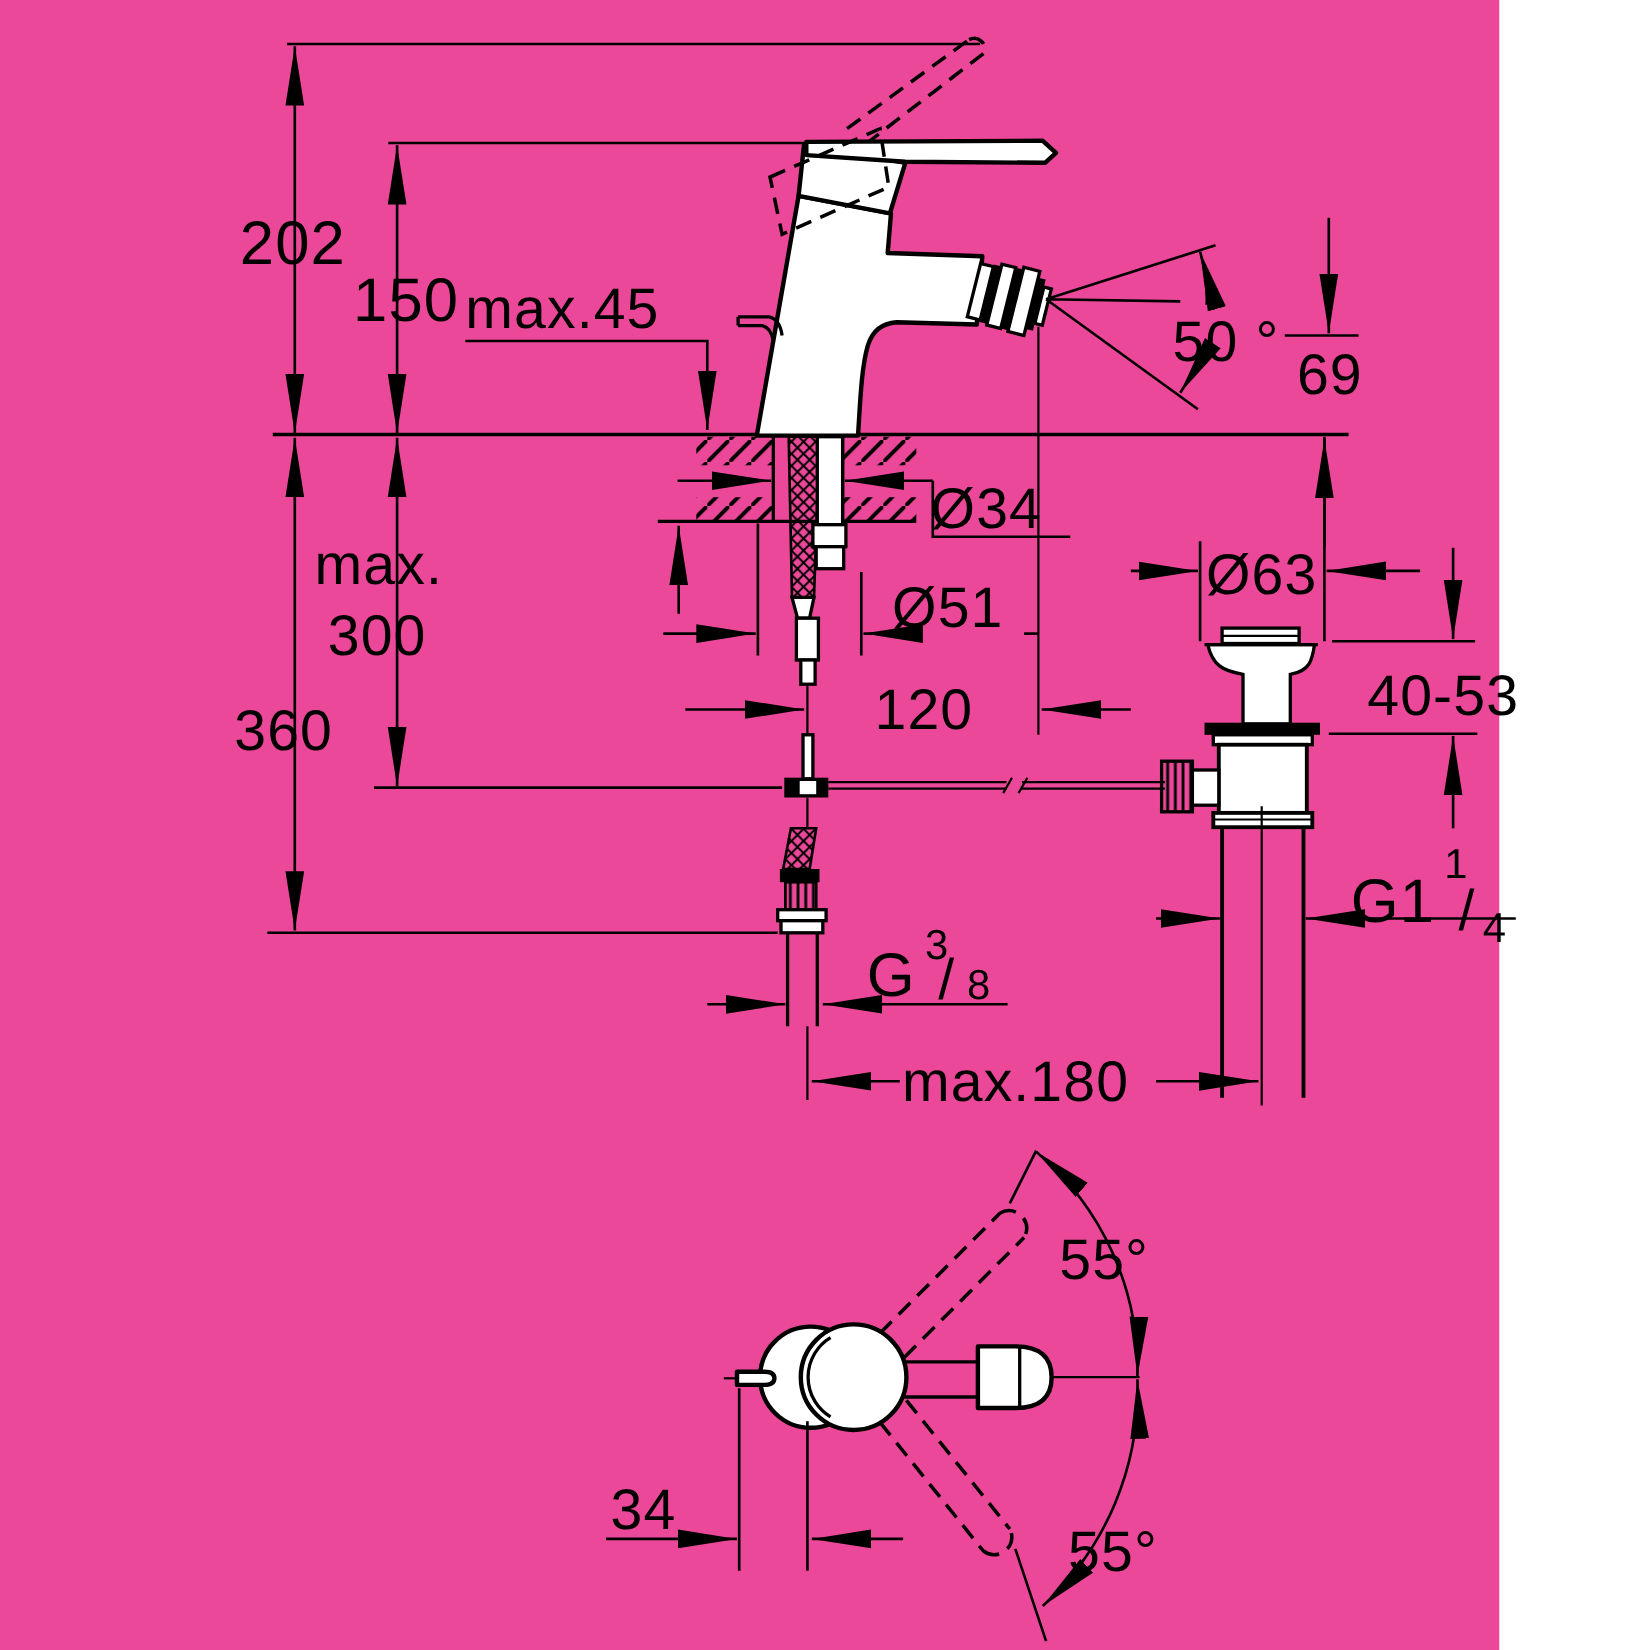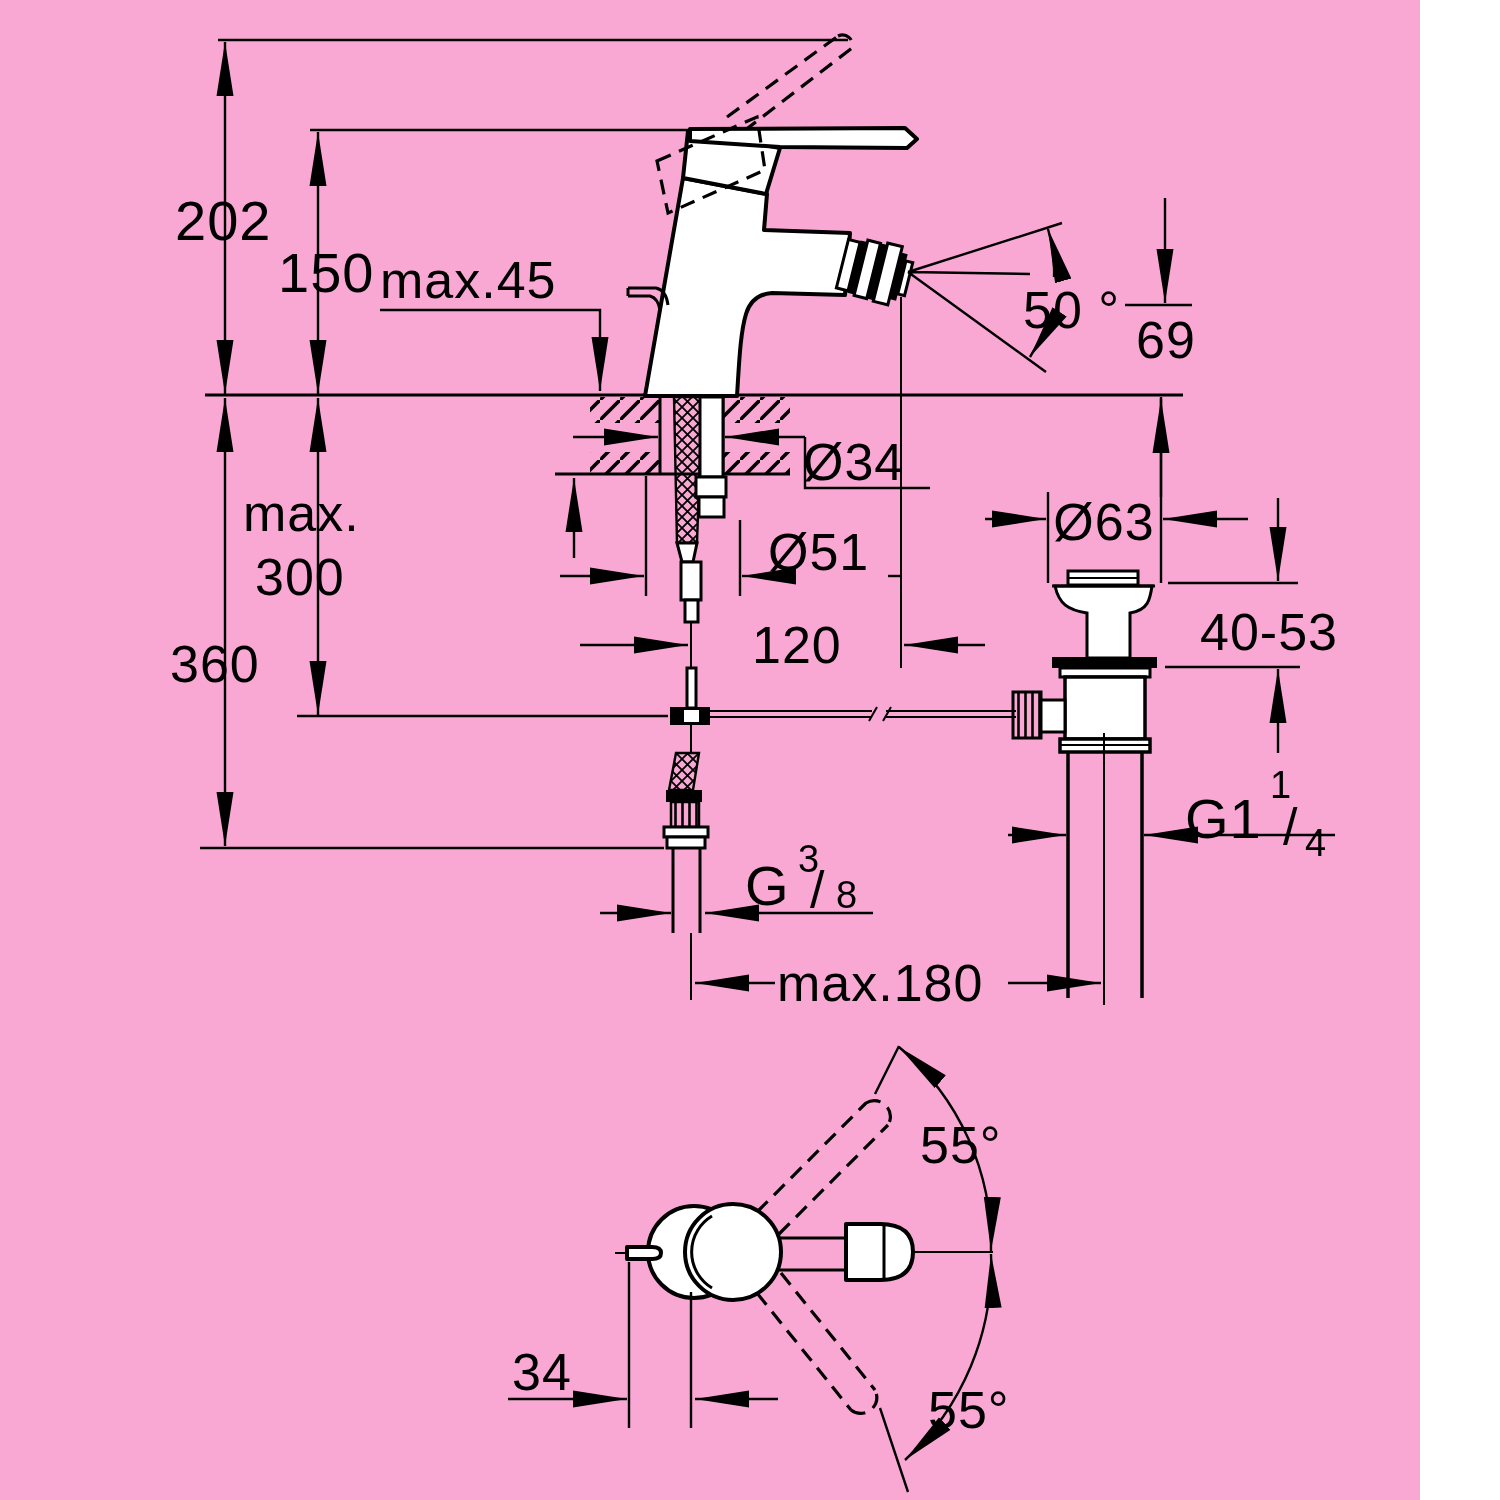--- a/index.html
+++ b/index.html
@@ -1,16 +1,16 @@
 <!DOCTYPE html>
 <html><head>
 <meta charset="utf-8">
 <style>
   html,body{margin:0;padding:0;background:#fff;}
-  .stage{width:1420px;height:1500px;background:#f9a8d4;position:relative;font-family:"Liberation Sans",sans-serif;}
+  .stage{width:1320px;height:1500px;background:#ec4899;position:relative;font-family:"Liberation Sans",sans-serif;padding-left:43px;}
   svg{display:block;}
   text{fill:#000;font-family:"Liberation Sans",sans-serif;letter-spacing:1px;}
   .t52{font-size:52px;}
   .t56{font-size:56px;}
   .t38{font-size:38px;}
   .outline{fill:#fff;stroke:#000;stroke-width:4;stroke-linejoin:round;}
   .med{fill:none;stroke:#000;stroke-width:3;}
   .medf{fill:#fff;stroke:#000;stroke-width:3;}
   .dim{fill:none;stroke:#000;stroke-width:2.4;}
   .thin{fill:none;stroke:#000;stroke-width:2;}

